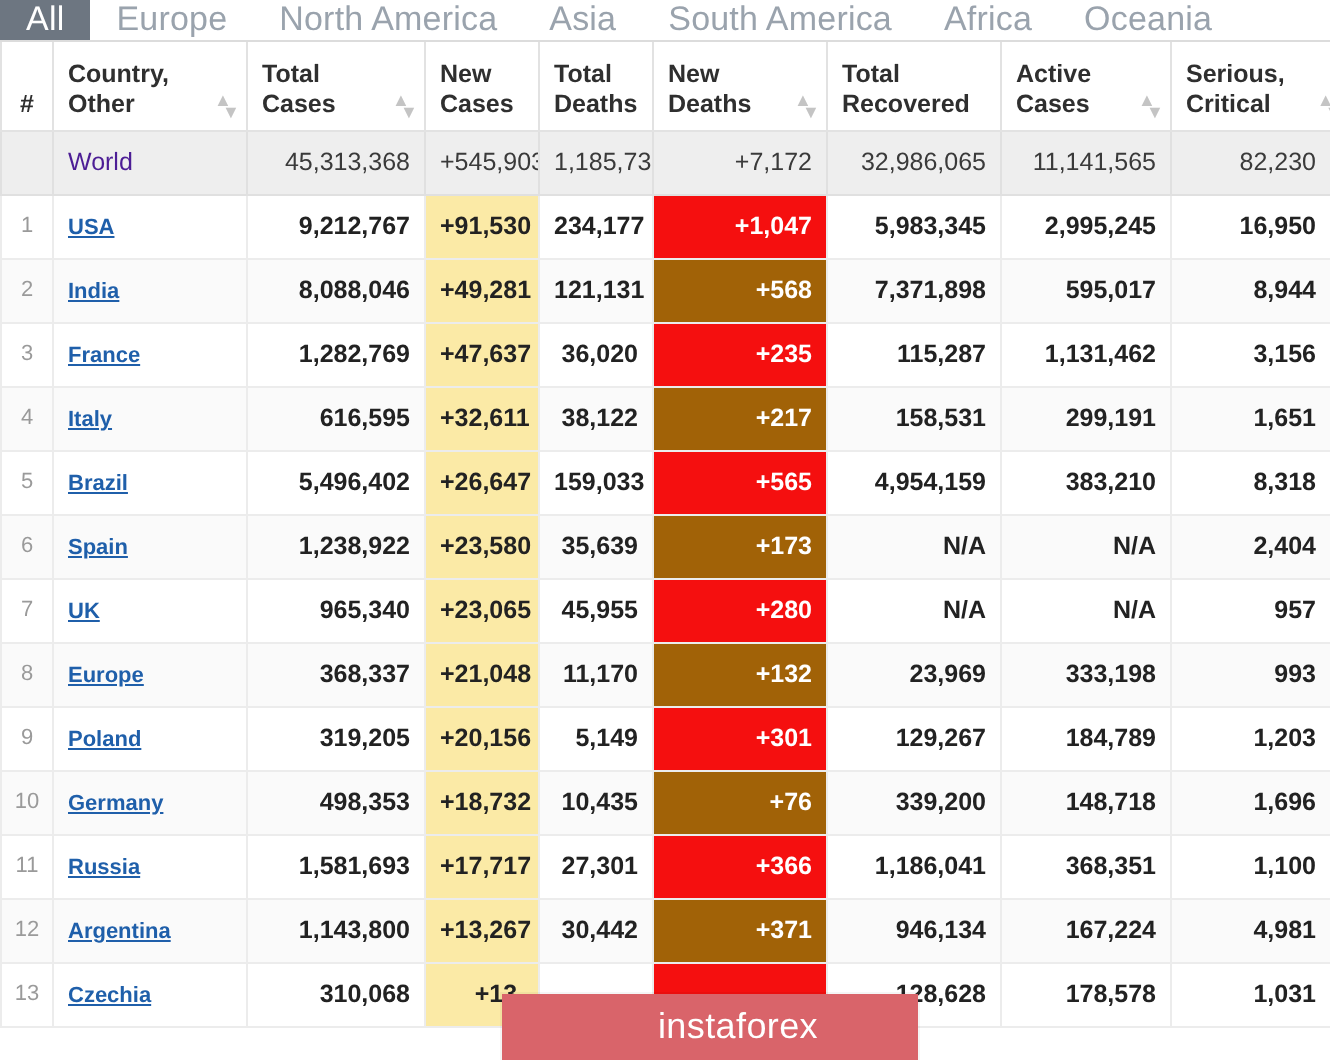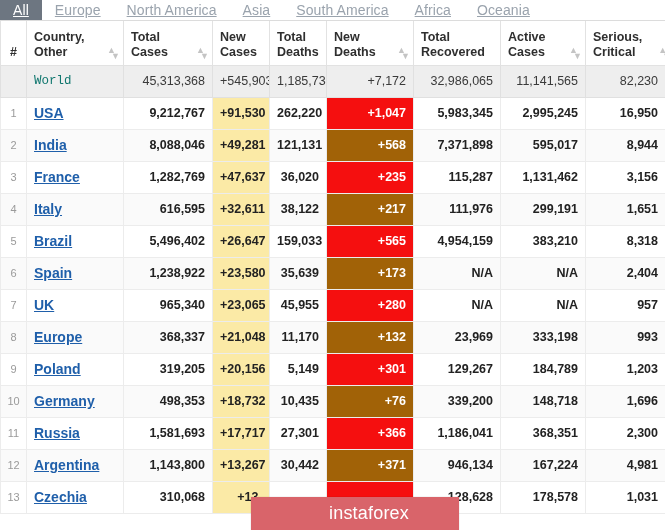--- a/index.html
+++ b/index.html
@@ -24,27 +24,26 @@
     height: 20px;
     background: #ffffff;
     border-bottom: 1px solid #dcdcdc;
     white-space: nowrap;
     overflow: hidden;
   }
   .tab {
     display: inline-block;
     height: 20px;
     line-height: 20px;
-    font-size: 14px;
+    font-size: 17px;
     color: #9aa3ad;
     padding: 0 13px;
     box-sizing: border-box;
     vertical-align: top;
     letter-spacing: 0.1px;
-    text-decoration: underline;
   }
   .tab.active {
     background: #6d7681;
     color: #ffffff;
     font-weight: normal;
   }
 
   
   table.covid {
     border-collapse: collapse;
@@ -131,33 +130,32 @@
     padding-left: 2px;
     padding-right: 2px;
   }
   tbody td.country {
     text-align: left;
   }
   tbody td.country a {
     color: #1f5faa;
     text-decoration: underline;
     font-weight: bold;
-    font-size: 14px;
+    font-size: 11px;
   }
 
   tr.world td {
     background: #eeeeee;
     font-weight: normal;
     color: #3a3a3a;
     border-color: #e0e0e0;
   }
   tr.world td.country {
     font-weight: normal;
-    color: #0f766e;
-    font-family: Liberation Mono, monospace;
+    color: #4c1d95;
   }
 
   td.hl-yellow {
     background: #fbeaa6;
   }
   td.hl-red {
     background: #f50f0f;
     color: #ffffff;
   }
   tr.alt td {
@@ -314,21 +312,21 @@
           <td>+7,172</td>
           <td>32,986,065</td>
           <td>11,141,565</td>
           <td>82,230</td>
         </tr>
         <tr>
           <td class="rank">1</td>
           <td class="country"><a href="#">USA</a></td>
           <td>9,212,767</td>
           <td class="hl-yellow">+91,530</td>
-          <td>262,220</td>
+          <td>234,177</td>
           <td class="hl-red">+1,047</td>
           <td>5,983,345</td>
           <td>2,995,245</td>
           <td>16,950</td>
         </tr>
         <tr class="alt">
           <td class="rank">2</td>
           <td class="country"><a href="#">India</a></td>
           <td>8,088,046</td>
           <td class="hl-yellow">+49,281</td>
@@ -349,21 +347,21 @@
           <td>1,131,462</td>
           <td>3,156</td>
         </tr>
         <tr class="alt">
           <td class="rank">4</td>
           <td class="country"><a href="#">Italy</a></td>
           <td>616,595</td>
           <td class="hl-yellow">+32,611</td>
           <td>38,122</td>
           <td class="hl-red">+217</td>
-          <td>111,976</td>
+          <td>158,531</td>
           <td>299,191</td>
           <td>1,651</td>
         </tr>
         <tr>
           <td class="rank">5</td>
           <td class="country"><a href="#">Brazil</a></td>
           <td>5,496,402</td>
           <td class="hl-yellow">+26,647</td>
           <td>159,033</td>
           <td class="hl-red">+565</td>
@@ -428,21 +426,21 @@
         </tr>
         <tr>
           <td class="rank">11</td>
           <td class="country"><a href="#">Russia</a></td>
           <td>1,581,693</td>
           <td class="hl-yellow">+17,717</td>
           <td>27,301</td>
           <td class="hl-red">+366</td>
           <td>1,186,041</td>
           <td>368,351</td>
-          <td>2,300</td>
+          <td>1,100</td>
         </tr>
         <tr class="alt">
           <td class="rank">12</td>
           <td class="country"><a href="#">Argentina</a></td>
           <td>1,143,800</td>
           <td class="hl-yellow">+13,267</td>
           <td>30,442</td>
           <td class="hl-red">+371</td>
           <td>946,134</td>
           <td>167,224</td>

